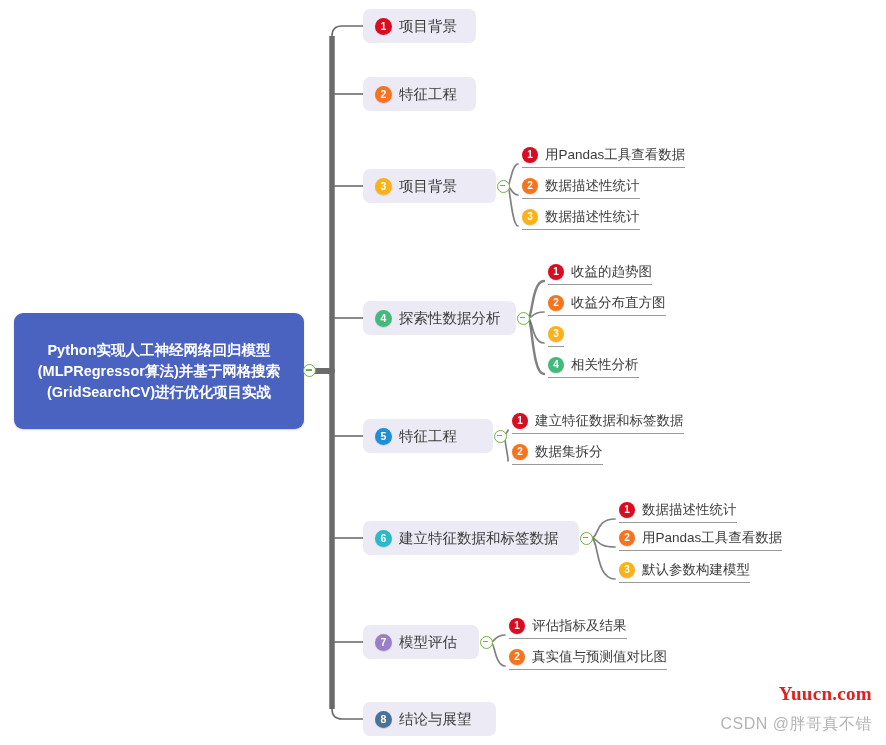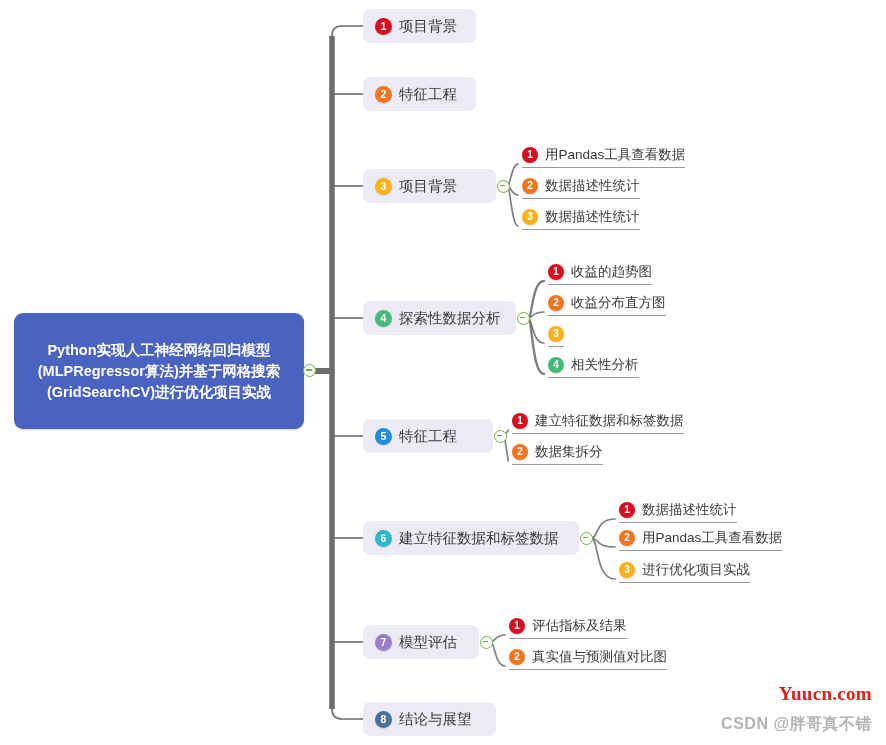--- a/index.html
+++ b/index.html
@@ -141,21 +141,20 @@
     font-weight: bold;
     letter-spacing: 0.3px;
   }
   .wm-csdn {
     position: absolute;
     right: 14px;
     top: 714px;
     color: #b4b4b4;
     font-size: 16px;
     letter-spacing: 0.5px;
-    font-weight: bold;
   }
 </style>
 </head>
 <body>
 
 <div id="canvas">
 
   <svg id="connectors" viewBox="0 0 886 745" xmlns="http://www.w3.org/2000/svg">
       <path d="M 310 371 H 332" stroke="#6b6b6b" stroke-width="6" fill="none" stroke-linecap="round"></path>
       <path d="M 332 36 V 709" stroke="#6b6b6b" stroke-width="5.5" fill="none"></path>
@@ -256,21 +255,21 @@
       <div class="sub-item" style="left: 619px; top: 500px;">
         <span class="badge sub" style="background: rgb(216, 13, 33);">1</span>
         <span class="sub-label">数据描述性统计</span>
       </div>
       <div class="sub-item" style="left: 619px; top: 528px;">
         <span class="badge sub" style="background: rgb(244, 116, 31);">2</span>
         <span class="sub-label">用Pandas工具查看数据</span>
       </div>
       <div class="sub-item" style="left: 619px; top: 560px;">
         <span class="badge sub" style="background: rgb(251, 178, 24);">3</span>
-        <span class="sub-label">进行优化项目实战</span>
+        <span class="sub-label">默认参数构建模型</span>
       </div>
       <div class="branch-node" style="left: 363px; top: 625px; width: 116px;">
         <span class="badge" style="background: rgb(155, 126, 200);">7</span>
         <span class="branch-label">模型评估</span>
       </div>
       <div class="toggle" style="left: 479.5px; top: 635.5px;"></div>
       <div class="sub-item" style="left: 509px; top: 616px;">
         <span class="badge sub" style="background: rgb(216, 13, 33);">1</span>
         <span class="sub-label">评估指标及结果</span>
       </div>

